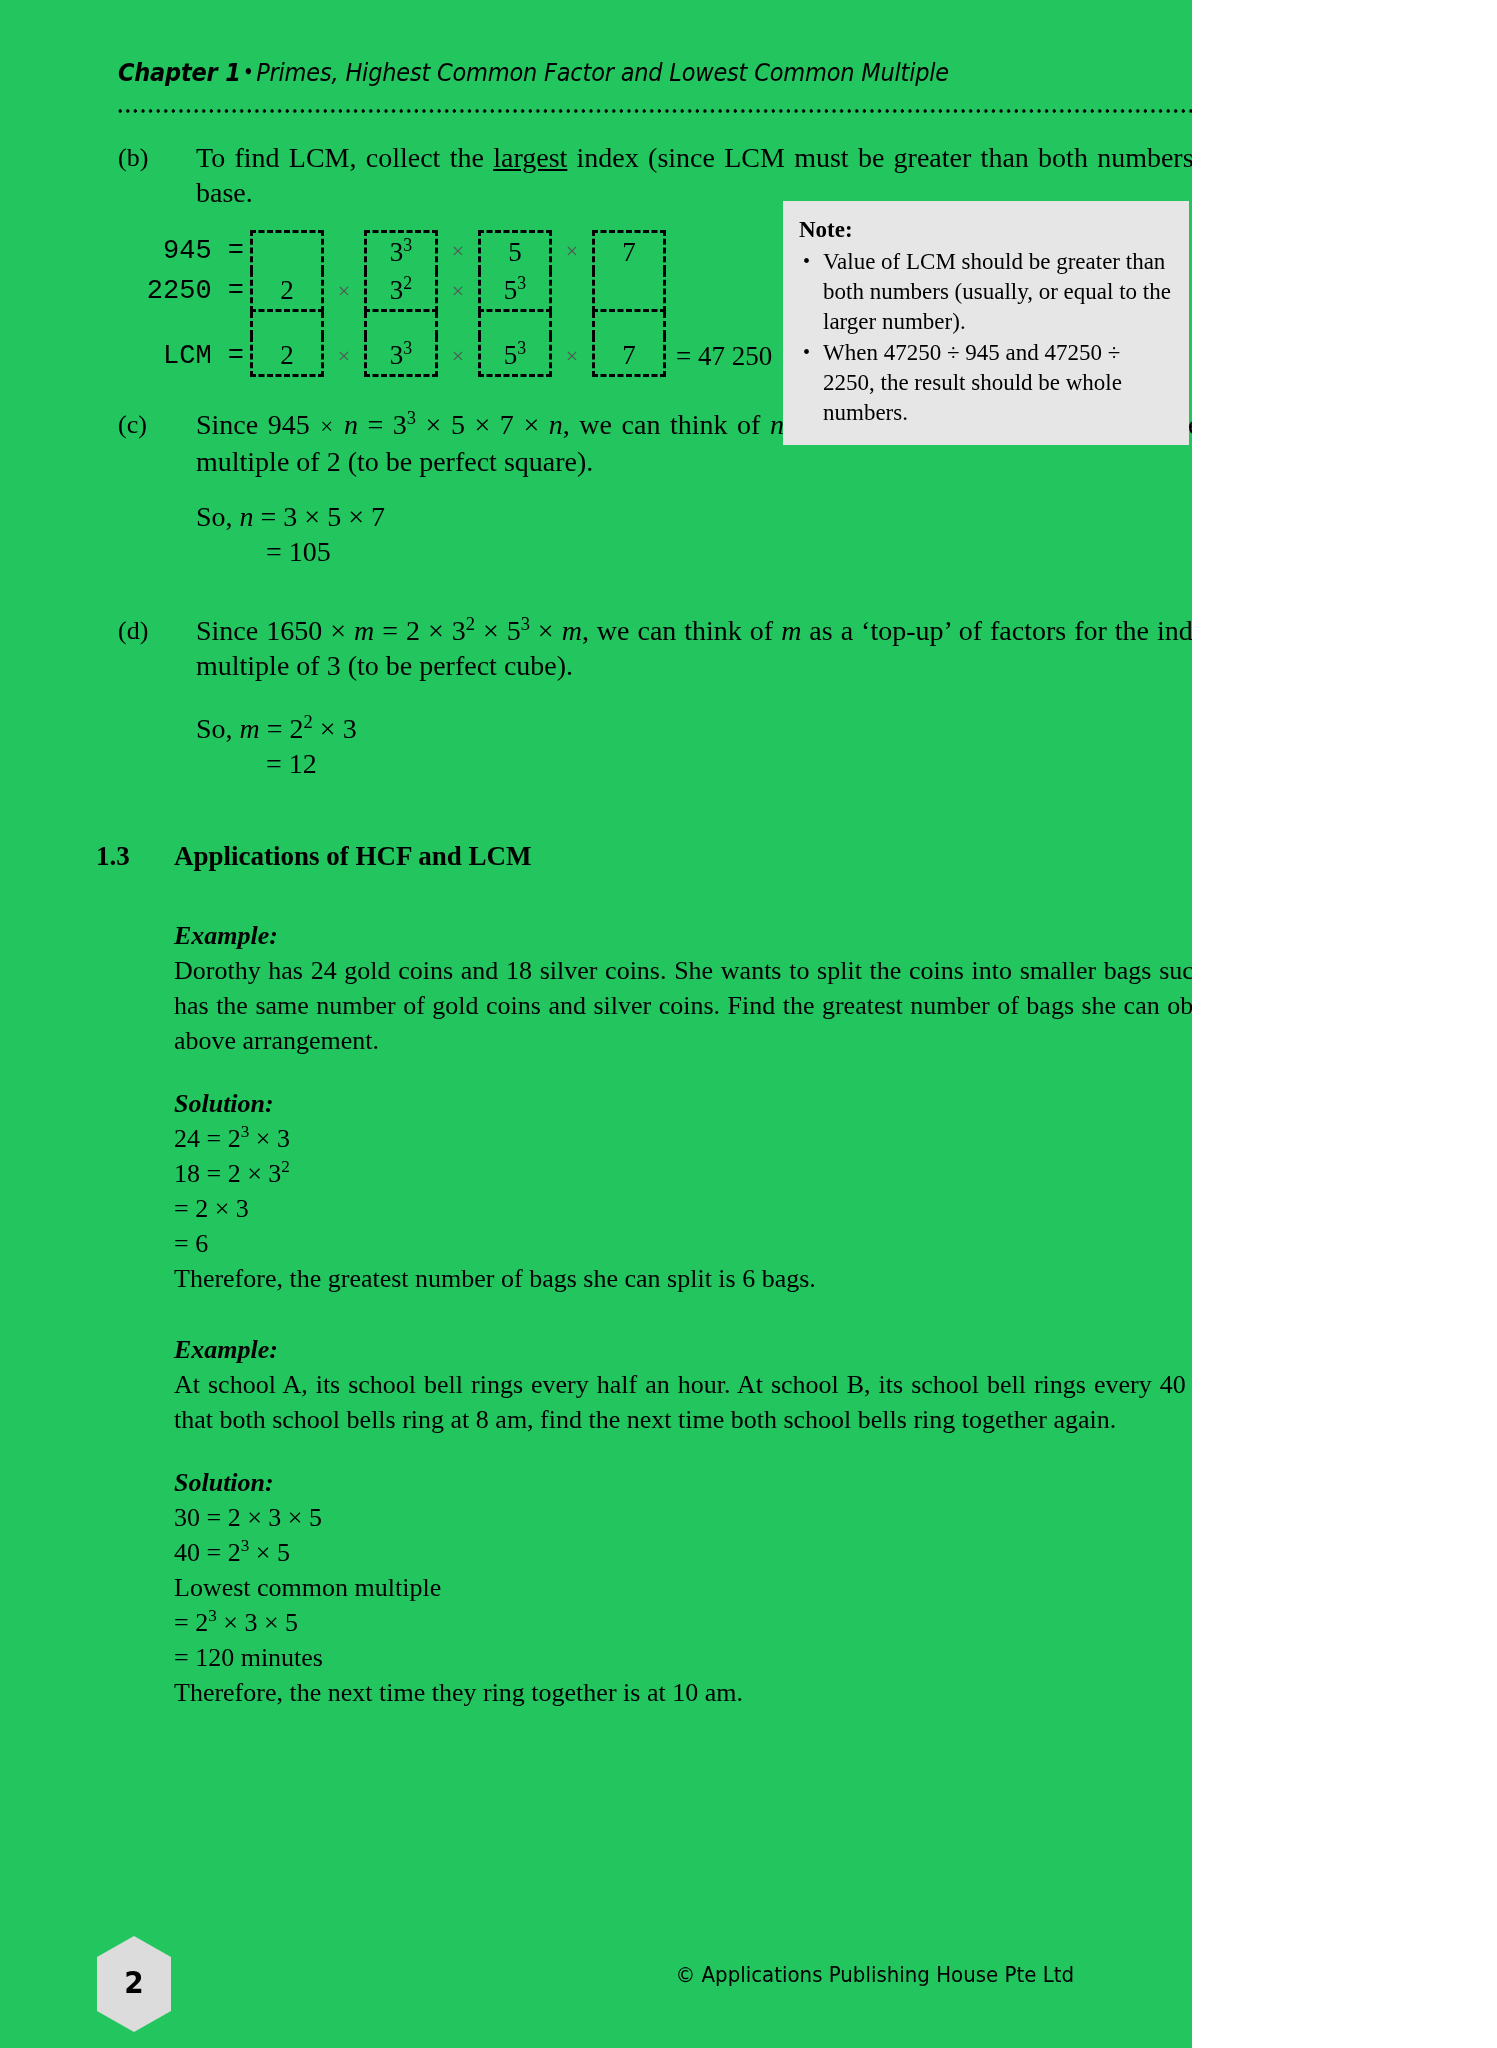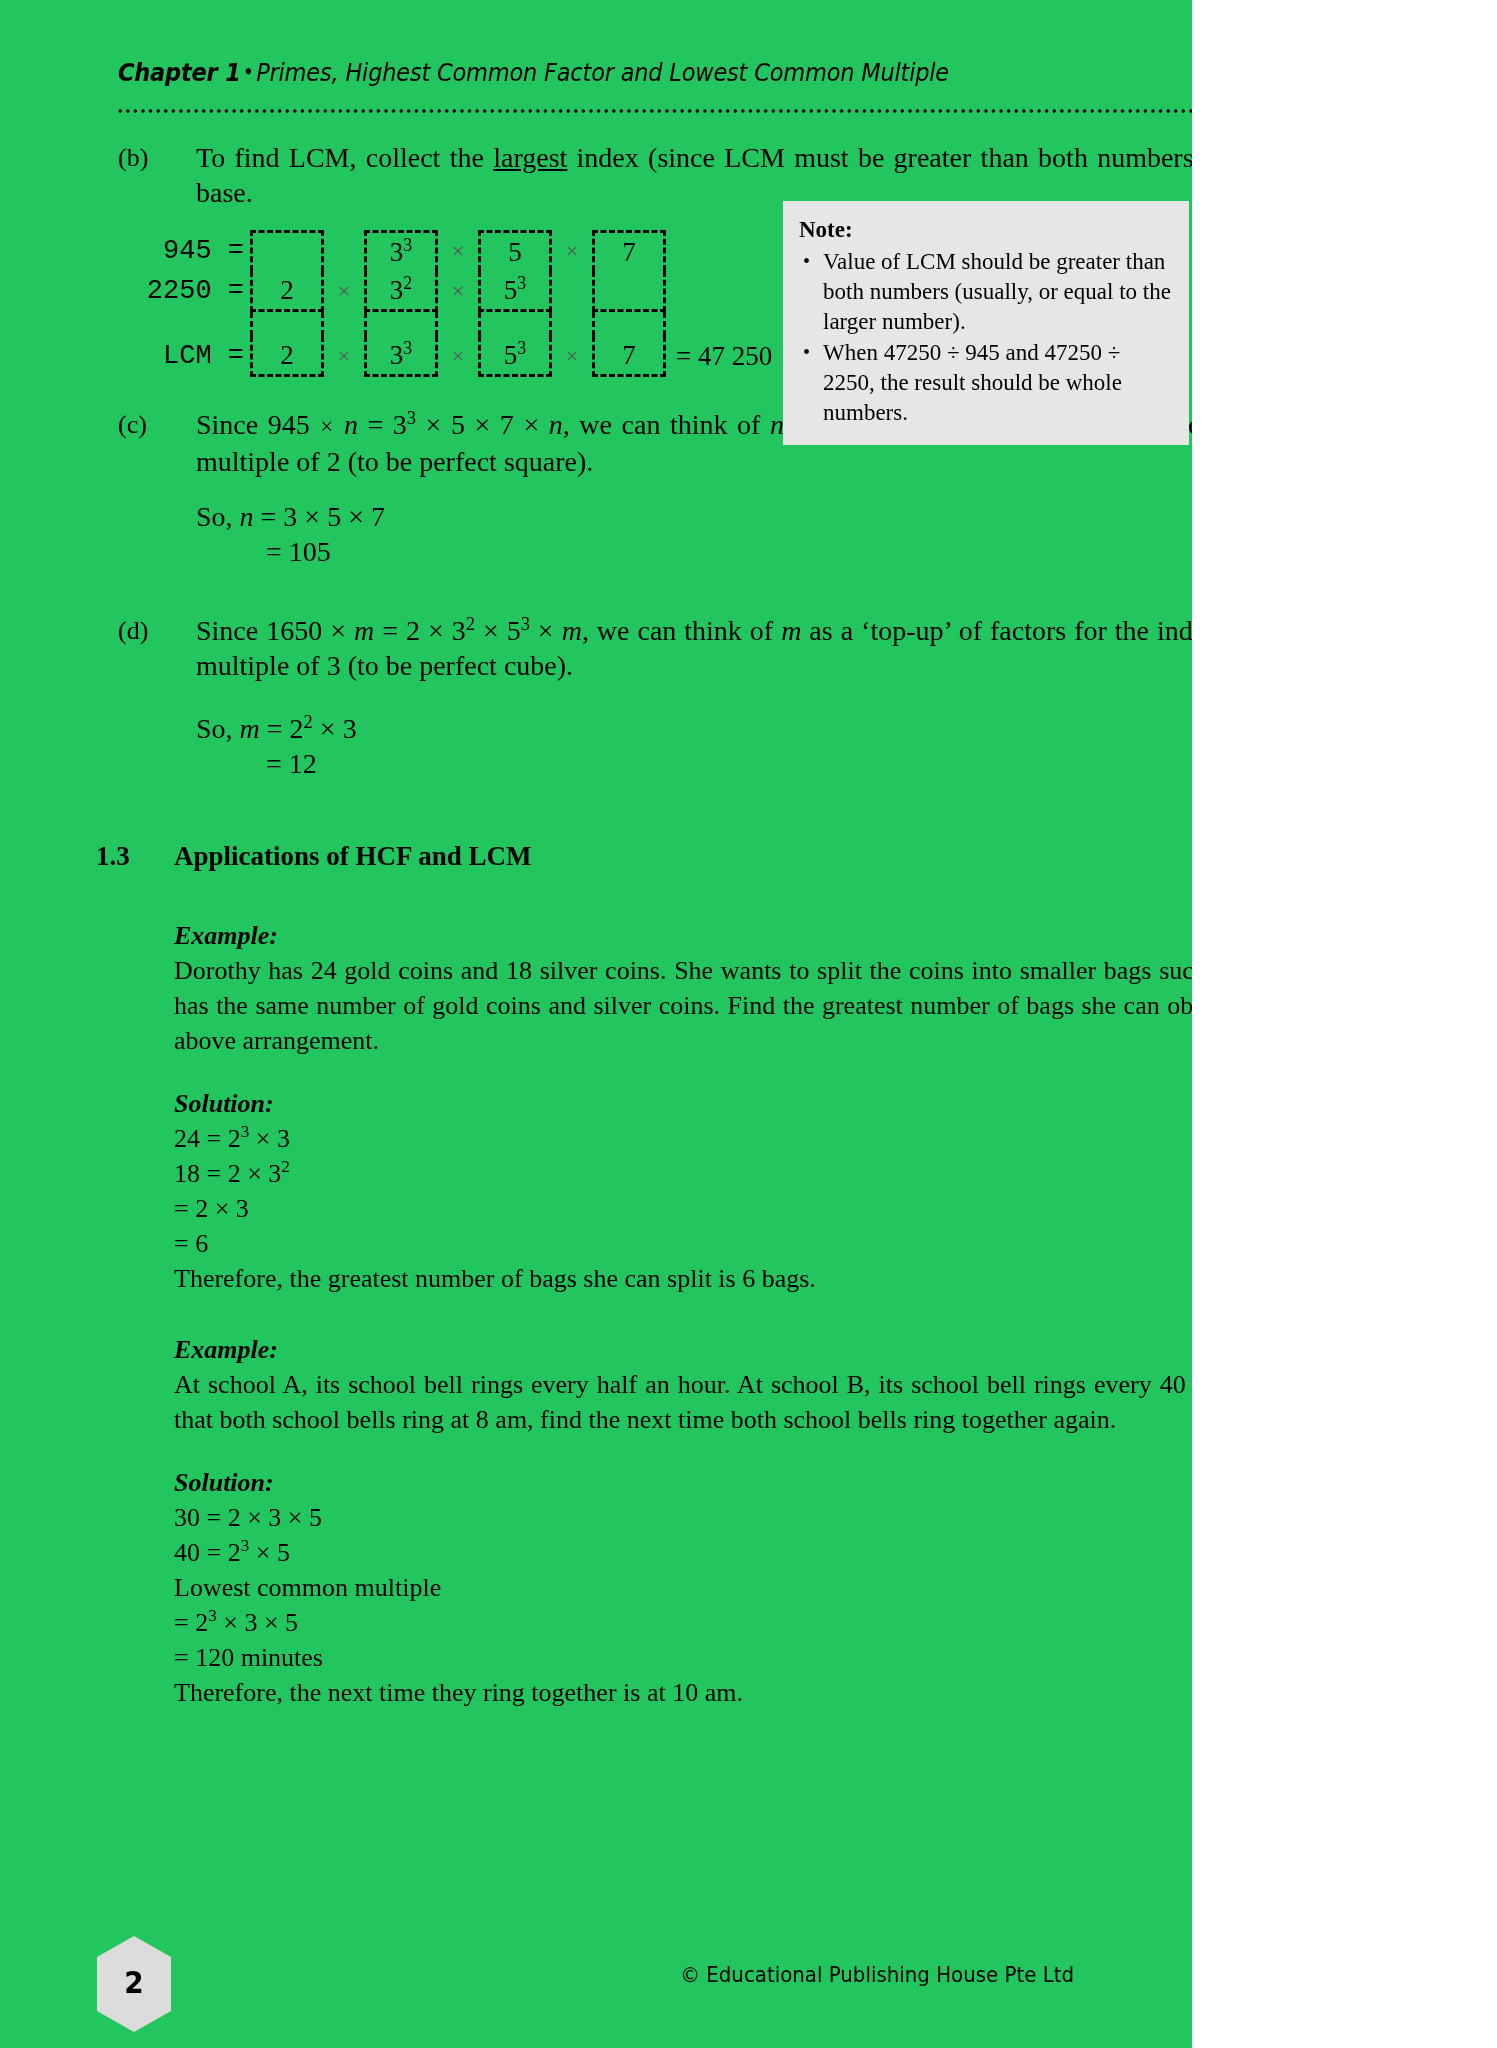--- a/index.html
+++ b/index.html
@@ -362,16 +362,16 @@
       <li>Value of LCM should be greater than both numbers (usually, or equal to the larger number).</li>
       <li>When 47250 ÷ 945 and 47250 ÷ 2250, the result should be whole numbers.</li>
     </ul>
   </div>
 
   <div class="hex">
     <span class="hex-num">2</span>
   </div>
   <div class="copyright">
     <span>©</span>
-    <span>Educational Publishing House Pte Ltd</span>
+    <span>Applications Publishing House Pte Ltd</span>
   </div>
 
 </div>
 
 </body></html>

